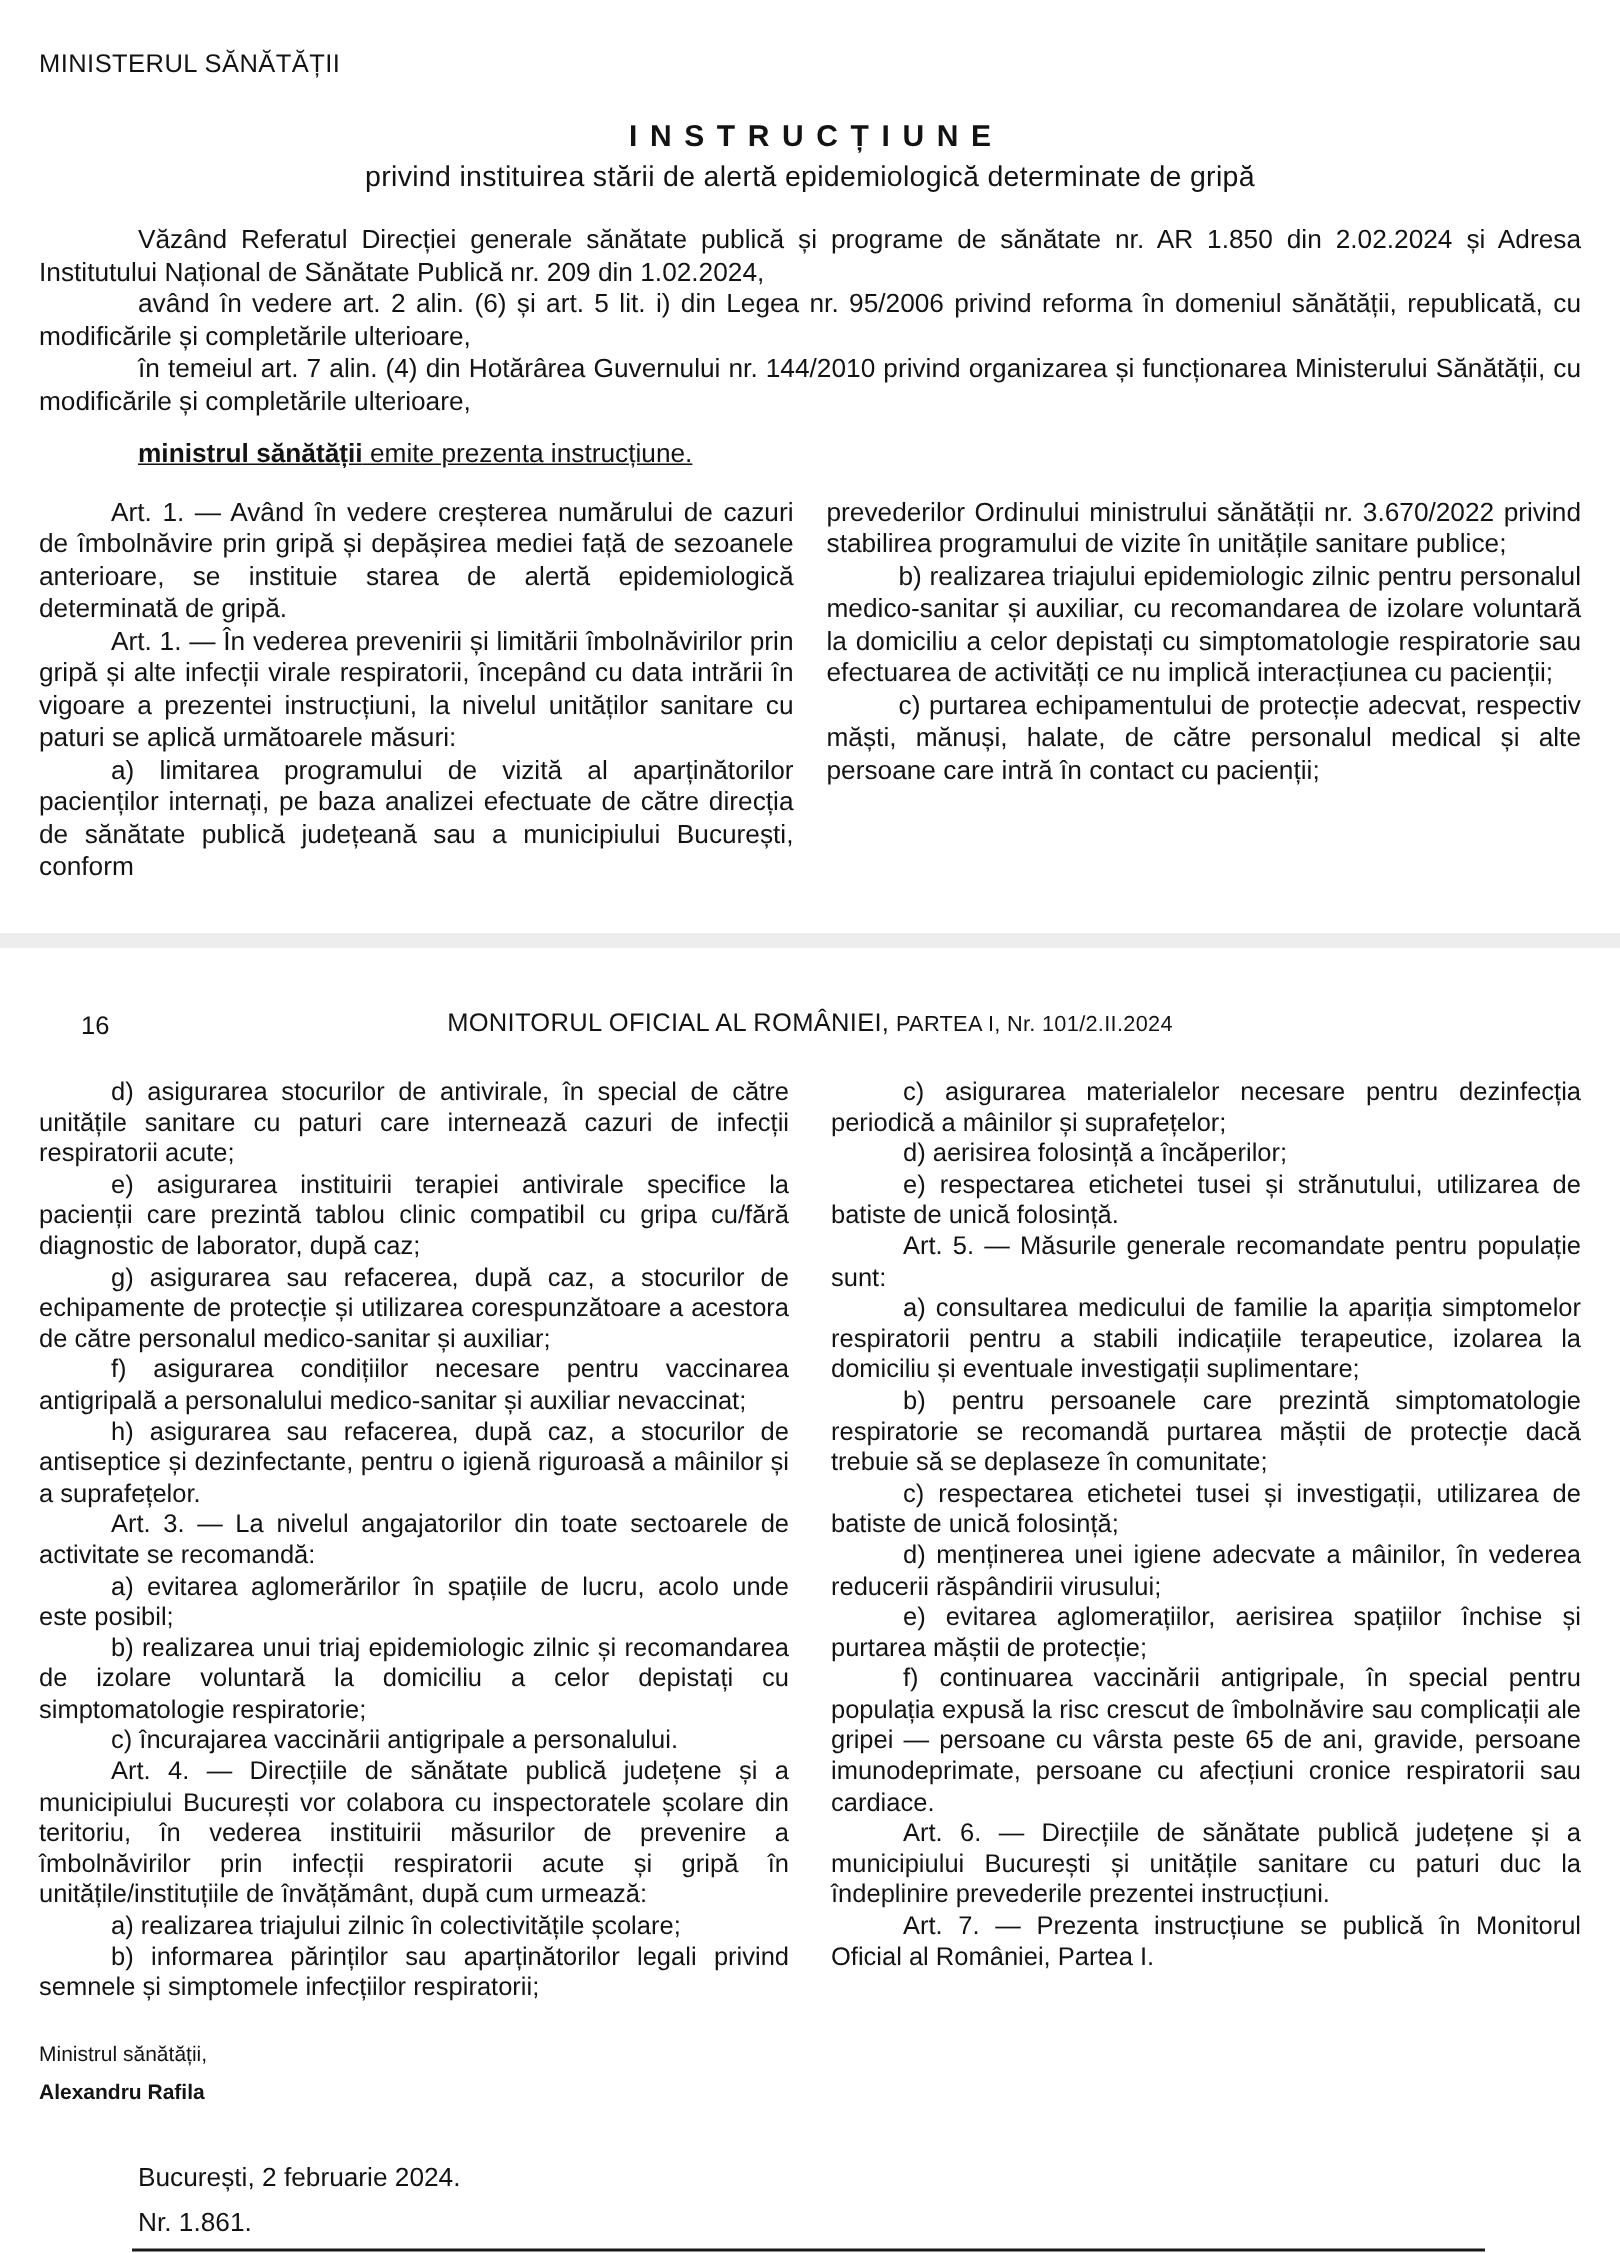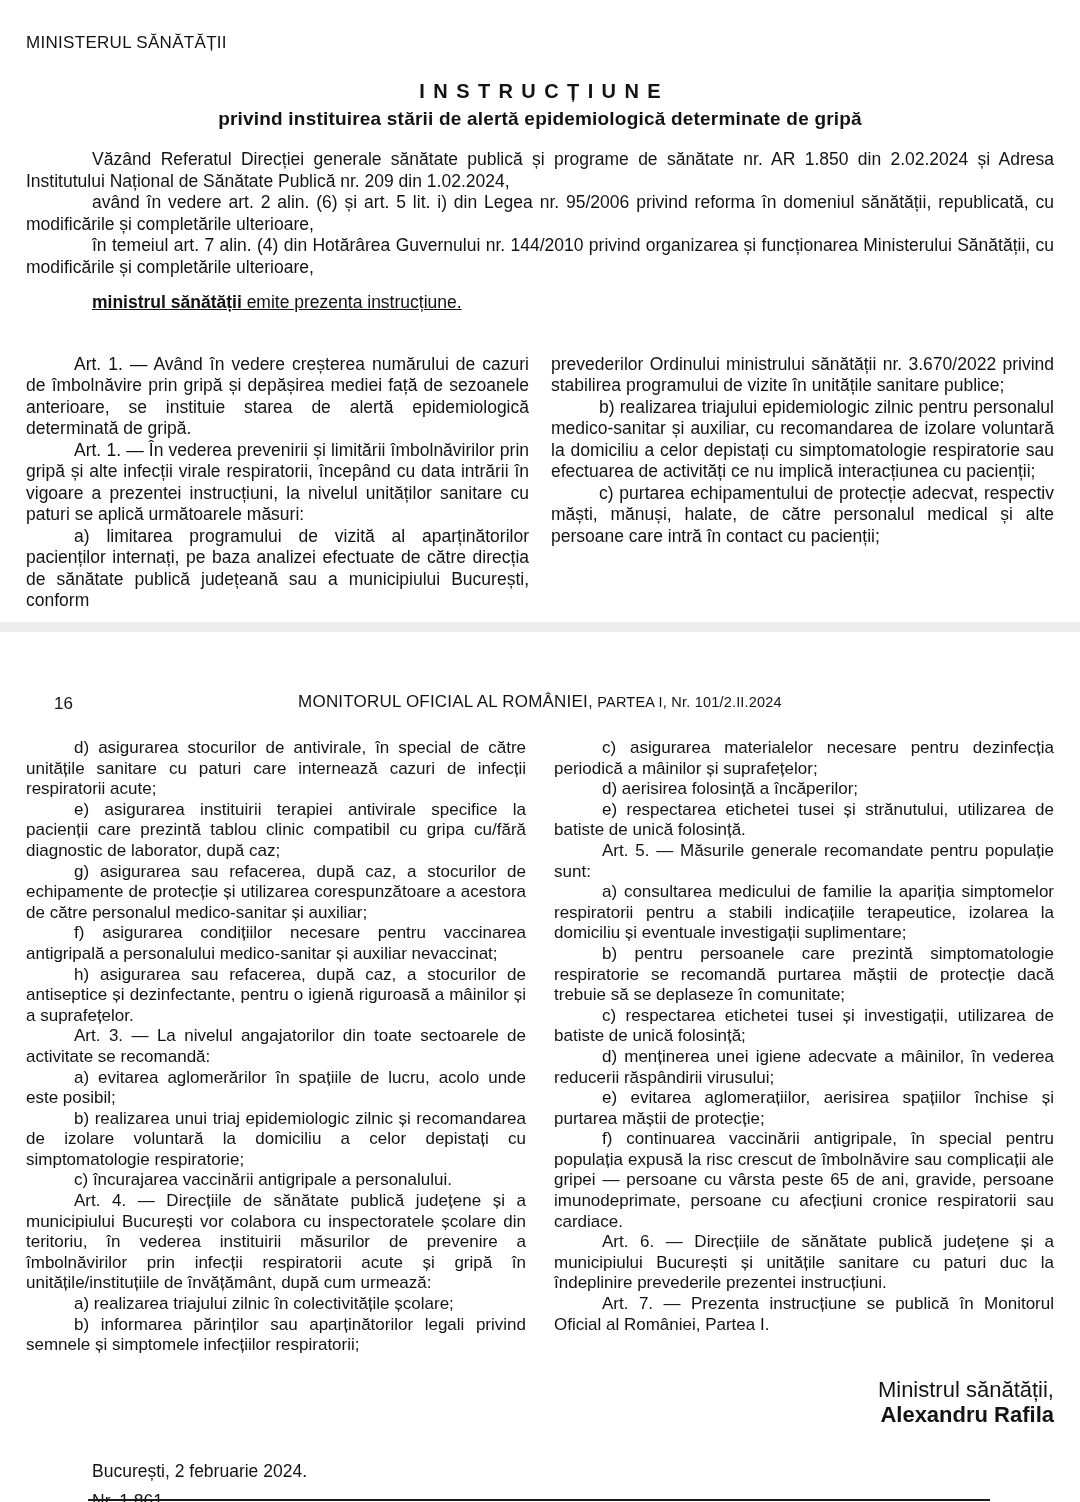--- a/index.html
+++ b/index.html
@@ -33,72 +33,72 @@
   }
   .title-block { text-align: center; margin-top: 27px; }
   .doc-title {
     font-size: 20px;
     font-weight: bold;
     letter-spacing: 0.42em;
     text-indent: 0.42em; 
   }
   .doc-subtitle {
     font-size: 19px;
-    font-weight: bold;
+    font-weight: normal;
     margin-top: 5px;
     letter-spacing: 0.2px;
   }
 
   .intro { margin-top: 19px; }
   .intro .para {
     margin: 0;
     font-size: 17.5px;
     line-height: 21.5px;
     text-align: justify;
     text-indent: 66px;
   }
   .intro .para.space-before { margin-top: 14px; text-decoration: underline; }
 
   .columns {
     display: flex;
     gap: 22px;
-    margin-top: 40px;
+    margin-top: 17px;
   }
   .col { flex: 1 1 0; min-width: 0; }
   .col .para {
     margin: 0;
     font-size: 17.5px;
     line-height: 21.5px;
     text-align: justify;
     text-indent: 48px;
   }
   .page2 .col .para { line-height: 20.6px; font-size: 17px; }
   .col .para.noindent { text-indent: 0; }
 
   .p2-header {
     position: relative;
     text-align: center;
-    padding-top: 60px;
+    padding-top: 40px;
     height: 22px;
   }
   .p2-pagenum {
     position: absolute;
     left: 28px;
     bottom: 0;
     font-size: 17px;
   }
   .journal-title { font-size: 17px; letter-spacing: 0.2px; }
   .journal-part { font-size: 14.5px; letter-spacing: 0.2px; }
 
   .page2 .columns { margin-top: 24px; gap: 28px; }
 
   .signature {
-    text-align: right;
+    text-align: left;
     margin-top: 21px;
-    font-size: 22px;
+    font-size: 14px;
     line-height: 25px;
   }
   .signature .sig-name { font-weight: bold; }
 
   .doc-footer {
     margin-top: 29px;
     margin-left: 66px;
     font-size: 17.5px;
     line-height: 30px;
   }

